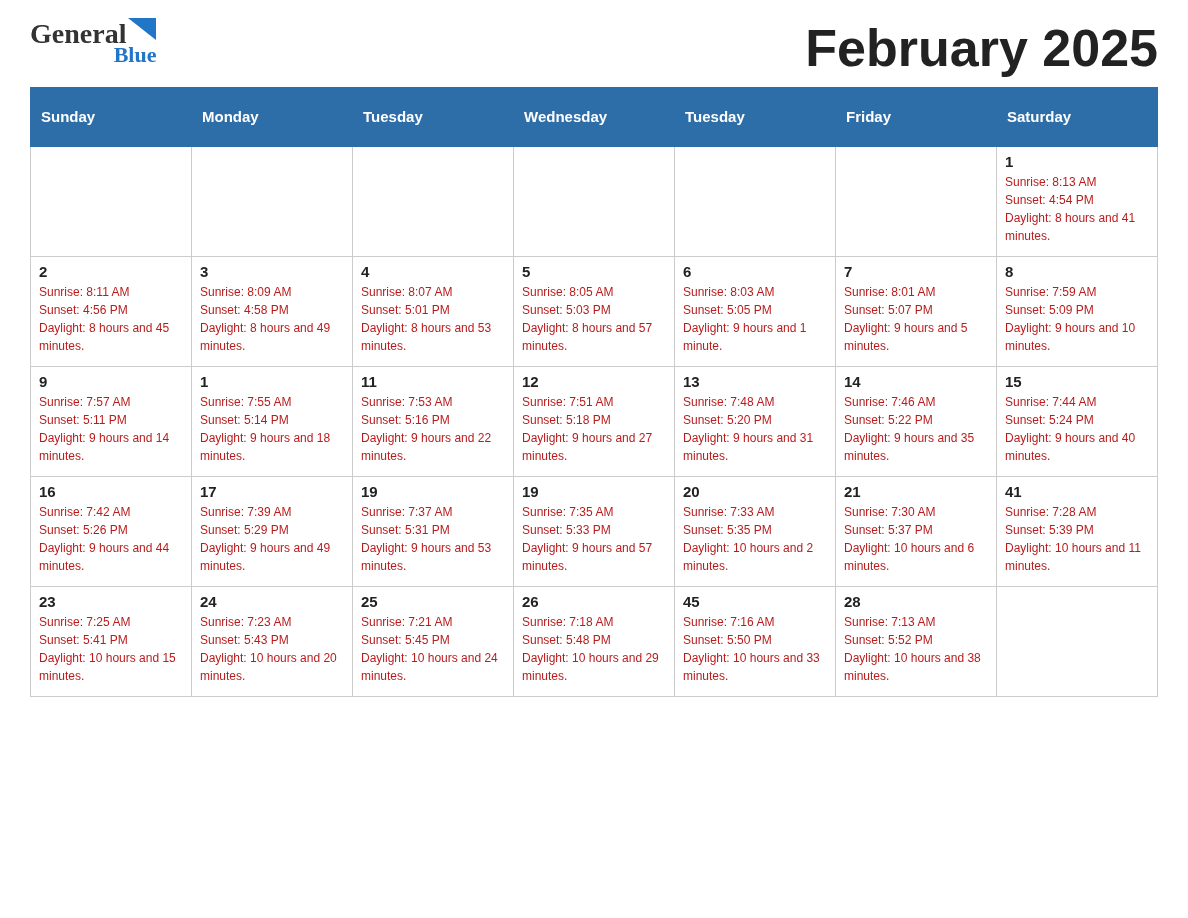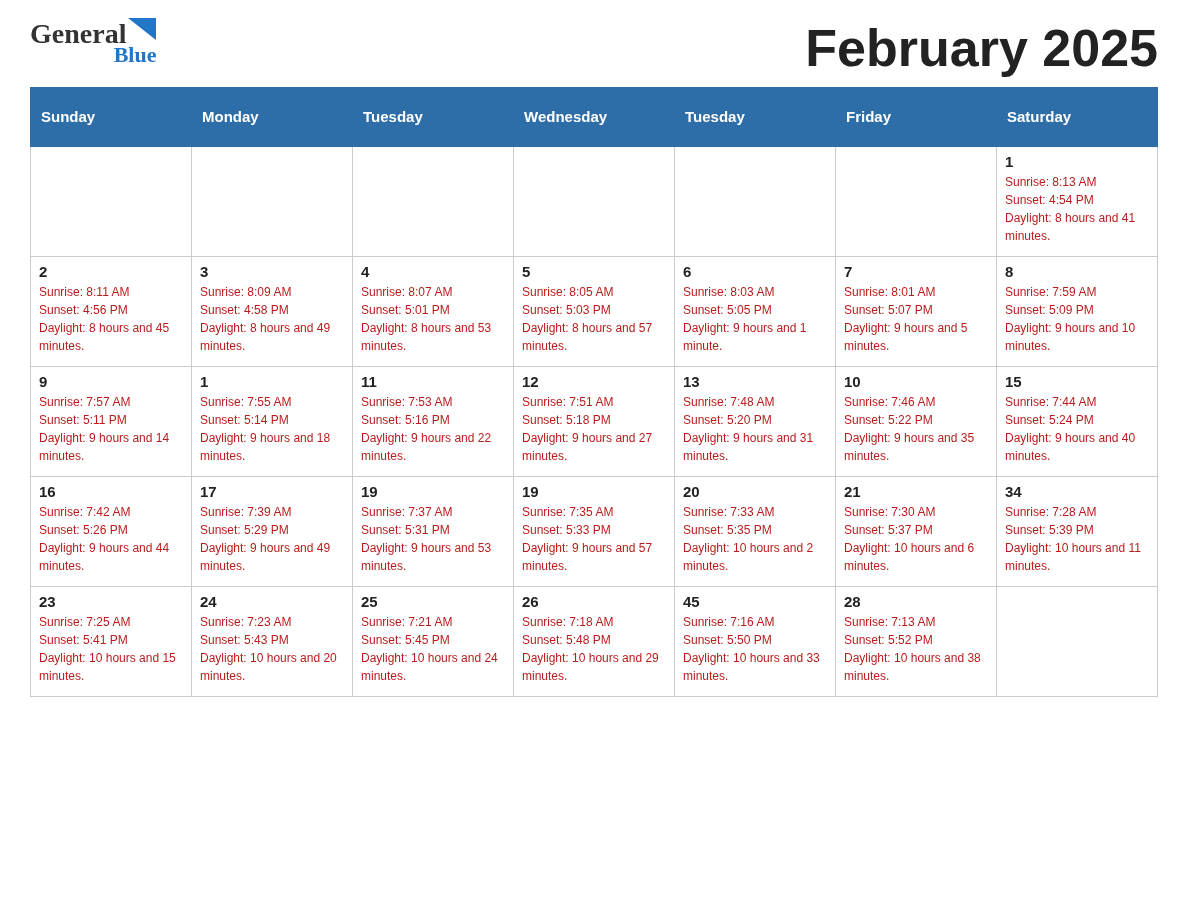--- a/index.html
+++ b/index.html
@@ -182,21 +182,21 @@
         </td>
         <td>
           <div class="day-number">12</div>
           <div class="day-info">Sunrise: 7:51 AM<br>Sunset: 5:18 PM<br>Daylight: 9 hours and 27 minutes.</div>
         </td>
         <td>
           <div class="day-number">13</div>
           <div class="day-info">Sunrise: 7:48 AM<br>Sunset: 5:20 PM<br>Daylight: 9 hours and 31 minutes.</div>
         </td>
         <td>
-          <div class="day-number">10</div>
+          <div class="day-number">14</div>
           <div class="day-info">Sunrise: 7:46 AM<br>Sunset: 5:22 PM<br>Daylight: 9 hours and 35 minutes.</div>
         </td>
         <td>
           <div class="day-number">15</div>
           <div class="day-info">Sunrise: 7:44 AM<br>Sunset: 5:24 PM<br>Daylight: 9 hours and 40 minutes.</div>
         </td>
       </tr>
       <tr>
         <td>
           <div class="day-number">16</div>
@@ -216,21 +216,21 @@
         </td>
         <td>
           <div class="day-number">20</div>
           <div class="day-info">Sunrise: 7:33 AM<br>Sunset: 5:35 PM<br>Daylight: 10 hours and 2 minutes.</div>
         </td>
         <td>
           <div class="day-number">21</div>
           <div class="day-info">Sunrise: 7:30 AM<br>Sunset: 5:37 PM<br>Daylight: 10 hours and 6 minutes.</div>
         </td>
         <td>
-          <div class="day-number">34</div>
+          <div class="day-number">41</div>
           <div class="day-info">Sunrise: 7:28 AM<br>Sunset: 5:39 PM<br>Daylight: 10 hours and 11 minutes.</div>
         </td>
       </tr>
       <tr>
         <td>
           <div class="day-number">23</div>
           <div class="day-info">Sunrise: 7:25 AM<br>Sunset: 5:41 PM<br>Daylight: 10 hours and 15 minutes.</div>
         </td>
         <td>
           <div class="day-number">24</div>

